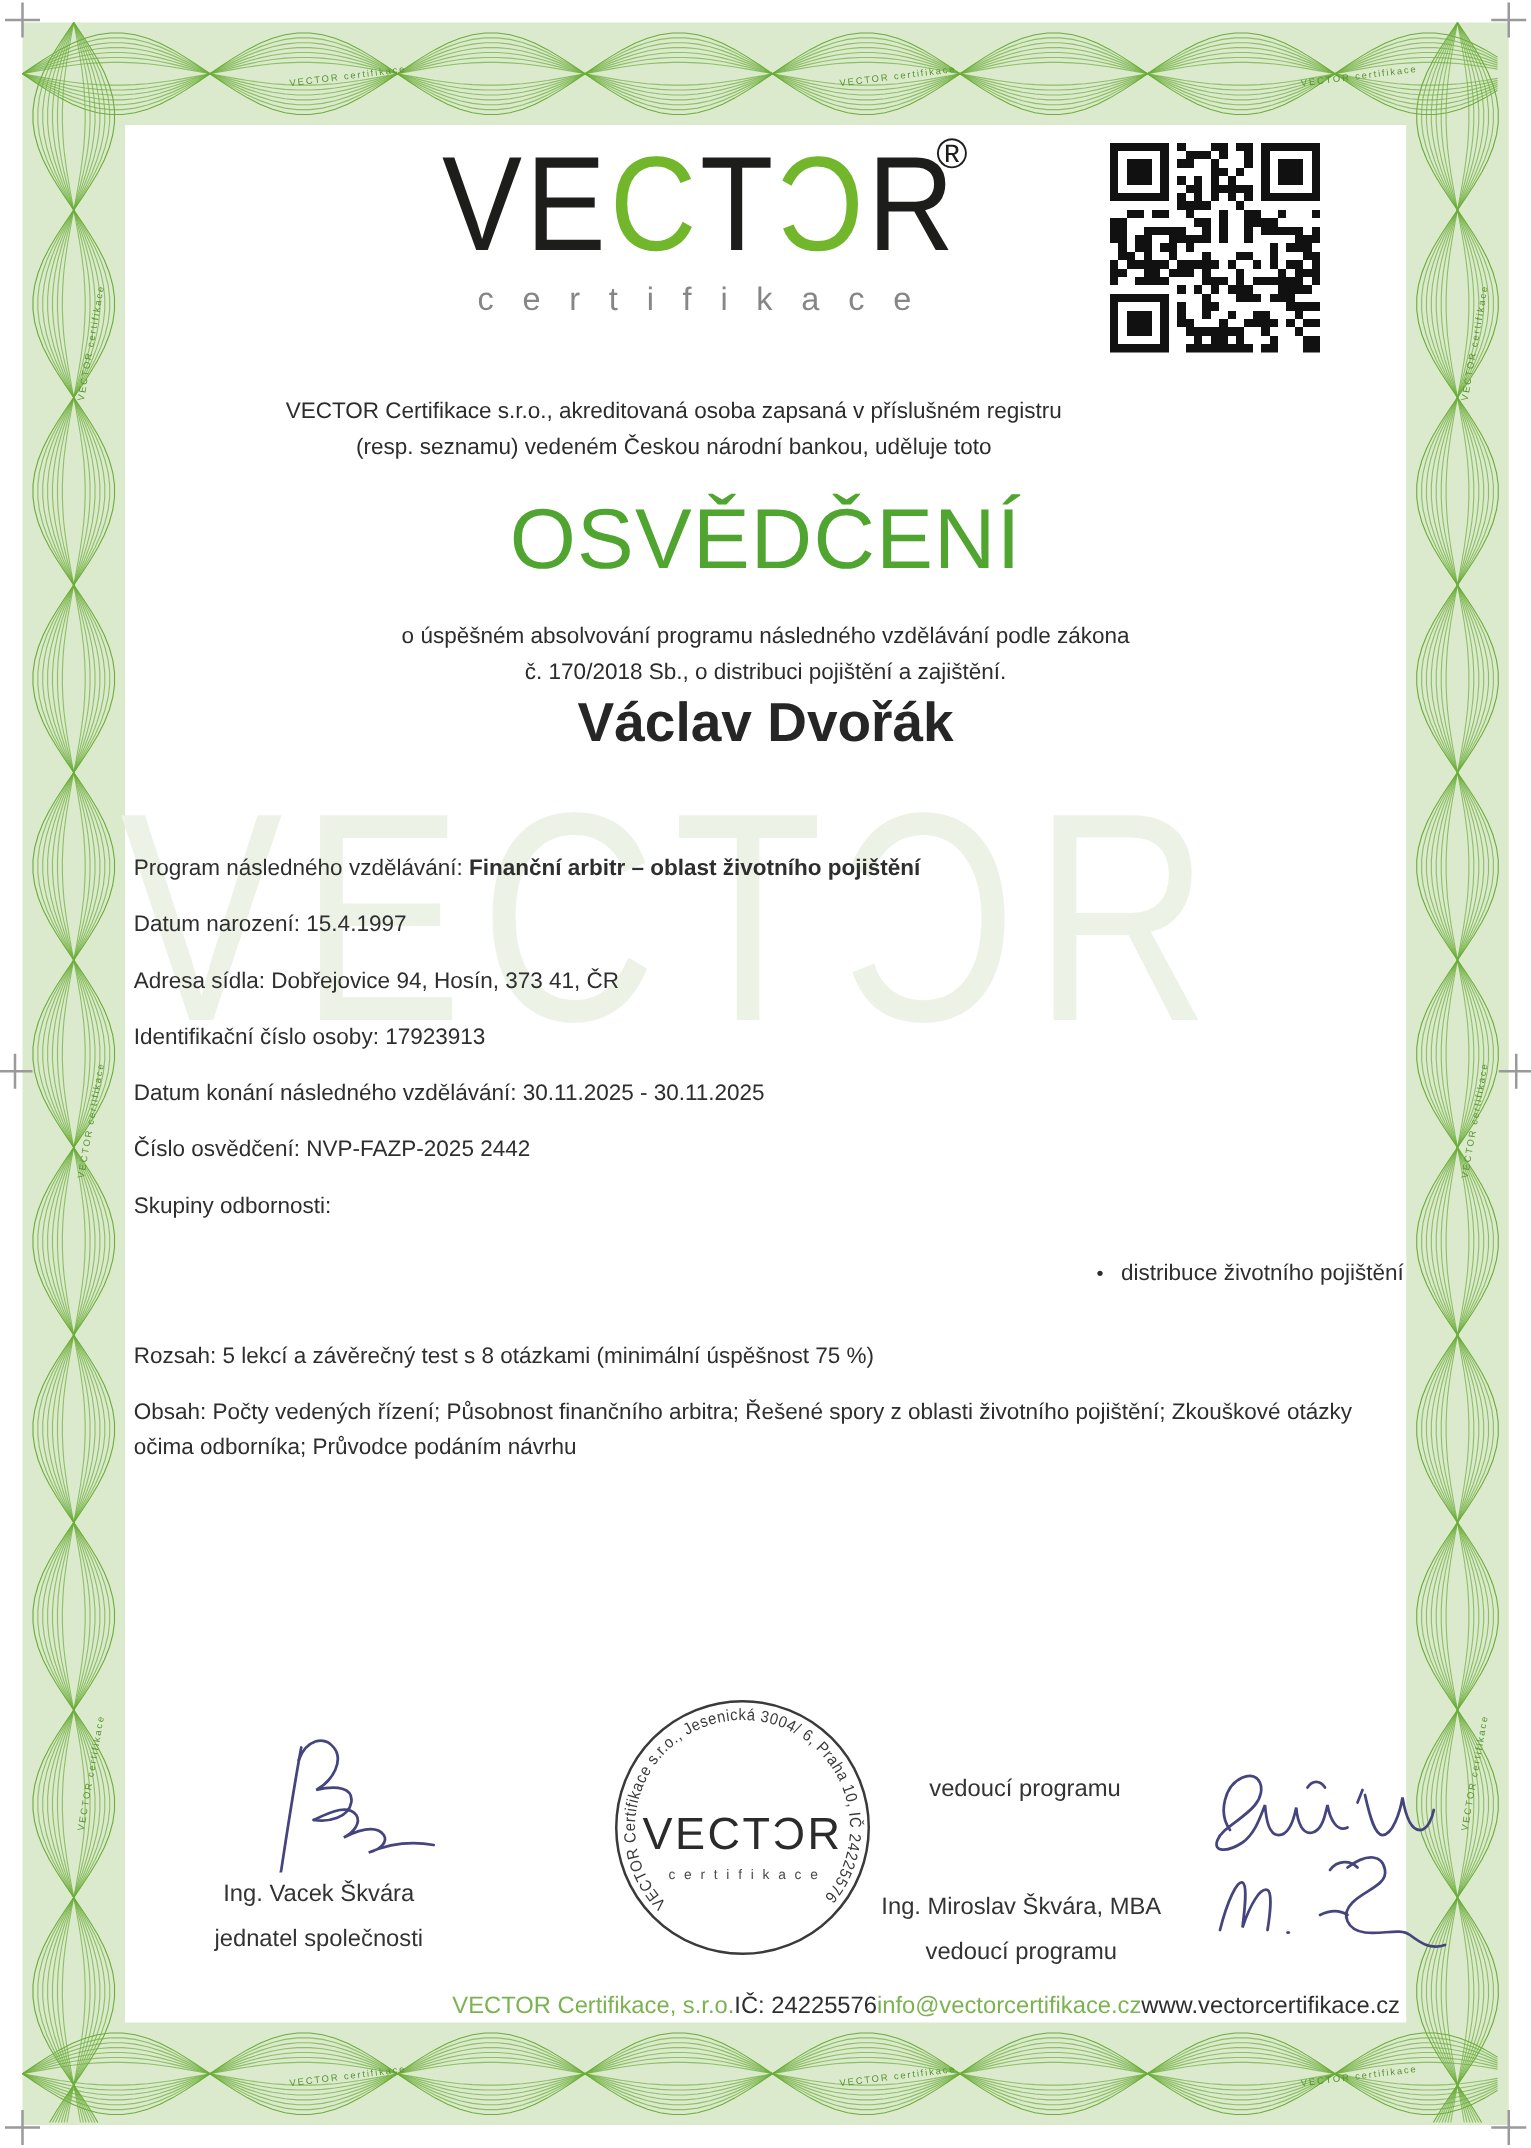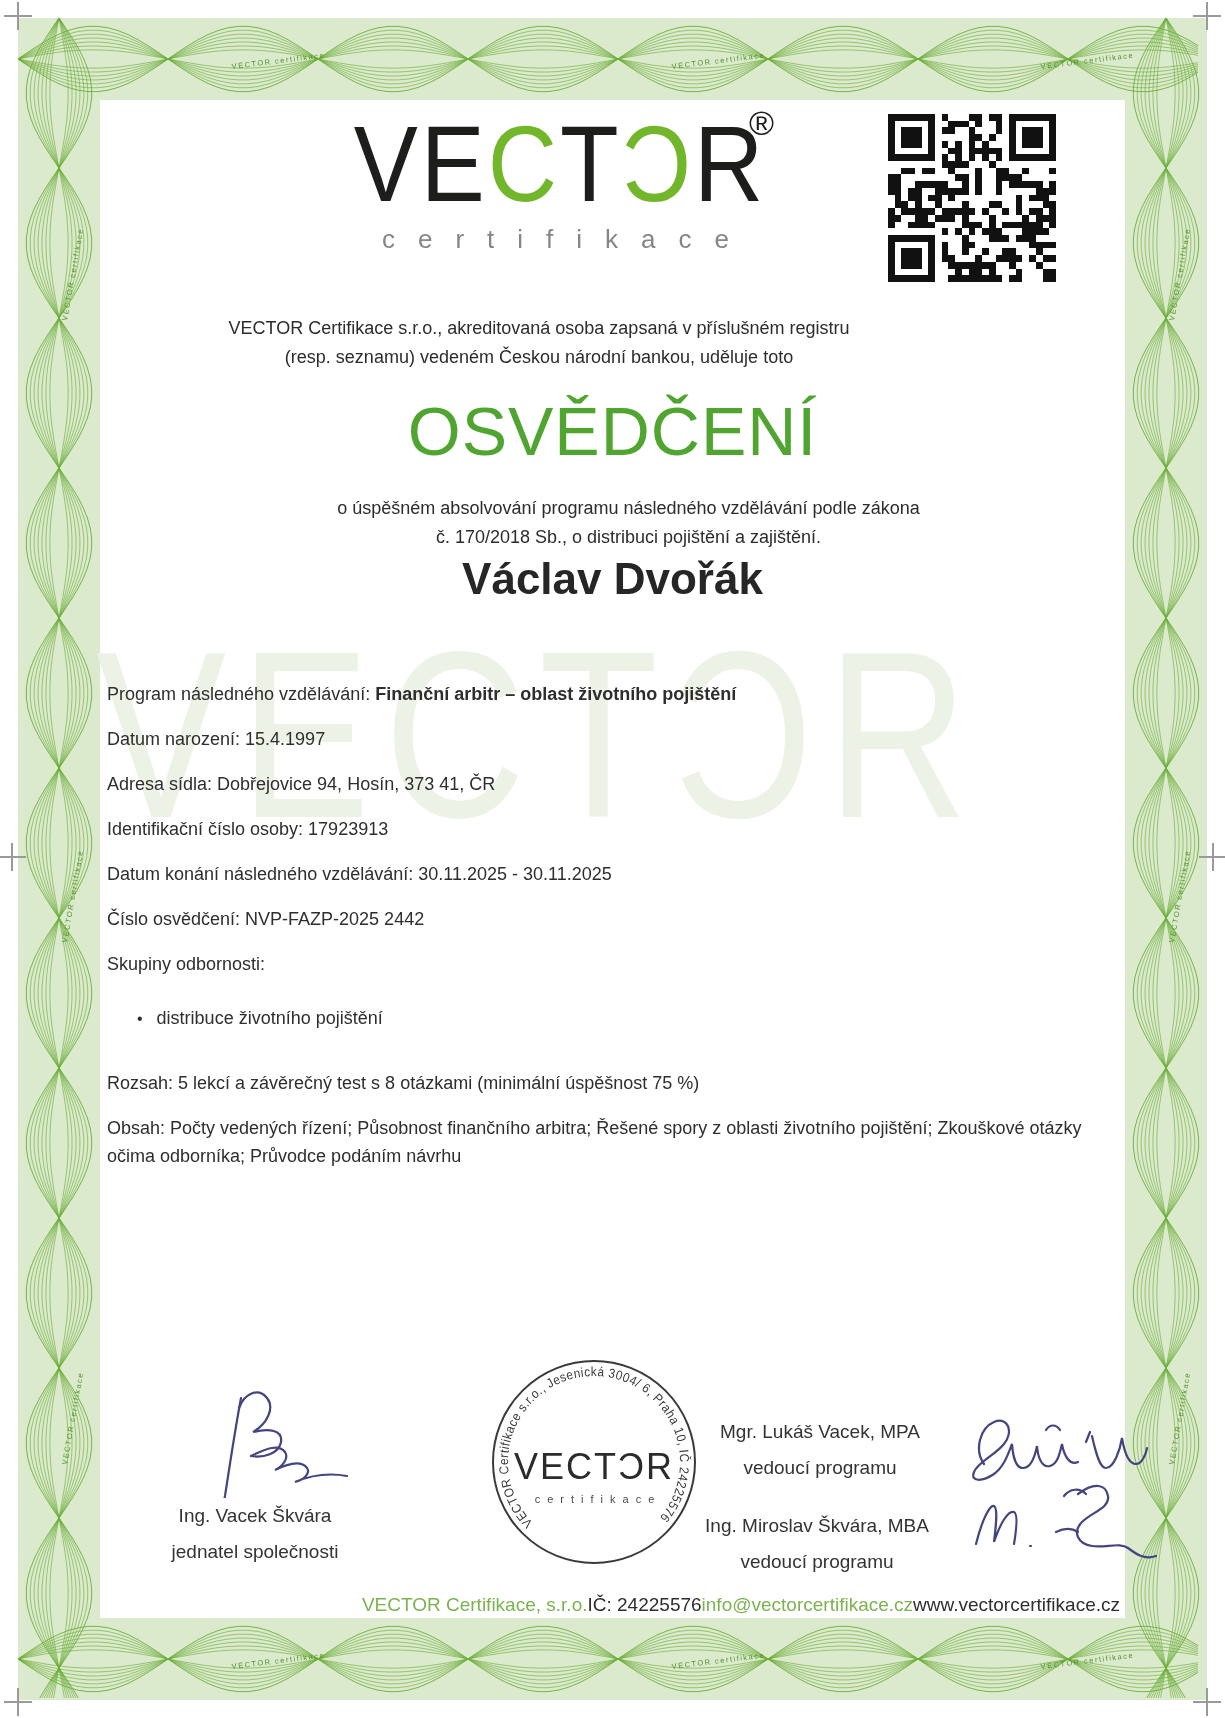--- a/index.html
+++ b/index.html
@@ -29,26 +29,26 @@
              display:inline-block;transform:scaleY(1.12);transform-origin:center top;white-space:nowrap;}
   .logo-word .green{color:#72b62c;}
   .logo-reg{position:absolute;right:16px;top:-6px;font-size:34px;color:#1d1d1b;}
   .logo-sub{margin-top:18px;font-size:26px;letter-spacing:23px;text-indent:14px;color:#868686;}
   .qr{position:absolute;left:888px;top:114px;width:168px;height:168px;}
   .intro{position:absolute;left:100px;top:314px;width:878px;text-align:center;
          font-size:18px;line-height:29px;color:#2c2c2c;}
   .big-title{position:absolute;left:100px;top:392px;width:1025px;text-align:center;
              font-size:68px;letter-spacing:1px;color:#4fa52f;font-weight:400;}
   .sub2{position:absolute;left:100px;top:494px;width:1025px;text-align:center;
-        font-size:18px;line-height:29px;color:#2c2c2c;padding-left:16px;}
+        font-size:18px;line-height:29px;color:#2c2c2c;}
   .name{position:absolute;left:100px;top:554px;width:1025px;text-align:center;
         font-size:44px;font-weight:bold;color:#262626;}
   .details{position:absolute;left:107px;top:680px;width:1016px;font-size:18px;color:#2e2e2e;}
   .details p{margin:0 0 17px 0;line-height:28px;}
-  .details .bullet{margin:26px 0 0 30px;}
+  .details .bullet{margin:26px 0 0 30px;text-align:right;}
   .details .bullet .dot{margin-right:14px;font-size:16px;}
   .details .gap-top{margin-top:36px;}
   
   .sig-left{position:absolute;left:130px;top:1378px;width:250px;text-align:center;}
   .sig-left svg{display:block;margin:0 auto;}
   .sig-name{font-size:19px;color:#333;line-height:36px;}
   .sig-role{font-size:19px;color:#333;line-height:36px;}
   .stamp{position:absolute;left:489px;top:1357px;width:210px;height:210px;}
   .sig-rt{position:absolute;left:690px;top:1414px;width:260px;text-align:center;}
   .sig-rb{position:absolute;left:672px;top:1508px;width:290px;text-align:center;}
@@ -438,21 +438,20 @@
       <circle cx="105" cy="105" r="101" fill="#ffffff" stroke="#3a3a3a" stroke-width="2"></circle>
       <path id="stamp-arc" d="M44.2 165.8 A86 86 0 1 1 165.8 165.8" fill="none"></path>
       <text font-size="13" fill="#3a3a3a" letter-spacing="0.5" font-family="Liberation Sans, sans-serif">
         <textPath href="#stamp-arc" startOffset="0" textLength="398" lengthAdjust="spacingAndGlyphs">VECTOR Certifikace s.r.o., Jesenická 3004/ 6, Praha 10, IČ 24225576</textPath>
       </text>
       <text x="105" y="122" text-anchor="middle" font-size="36" letter-spacing="2" fill="#2b2b2b" font-family="Liberation Sans, sans-serif">VECTƆR</text>
       <text x="109" y="146" text-anchor="middle" font-size="11" letter-spacing="7" fill="#4a4a4a" font-family="Liberation Sans, sans-serif">certifikace</text>
     </svg>
 
     <div class="sig-rt">
-      <div class="sig-name">Mgr. Lukáš Vacek, MPA</div>
       <div class="sig-role">vedoucí programu</div>
     </div>
     <svg class="ink ink-lv" width="190" height="80" viewBox="0 0 190 80" xmlns="http://www.w3.org/2000/svg">
       <g fill="none" stroke="#44447e" stroke-width="2.2" stroke-linecap="round">
         <path d="M26,58 C16,44 22,22 36,16 C50,10 56,26 46,38 C36,50 20,56 16,66 C12,76 24,76 36,68 C46,61 50,48 54,38 C55,50 57,62 65,62 C73,62 77,50 79,40 C80,52 84,62 92,60 C100,58 102,46 104,38 C106,50 112,60 120,56"></path>
         <path d="M88,24 C92,18 98,18 102,24"></path>
         <path d="M134,30 C138,48 142,62 148,62 C156,62 162,44 164,32 C166,44 170,58 178,58 C184,58 188,48 189,42"></path>
         <path d="M128,36 L132,26"></path>
       </g>
     </svg>

